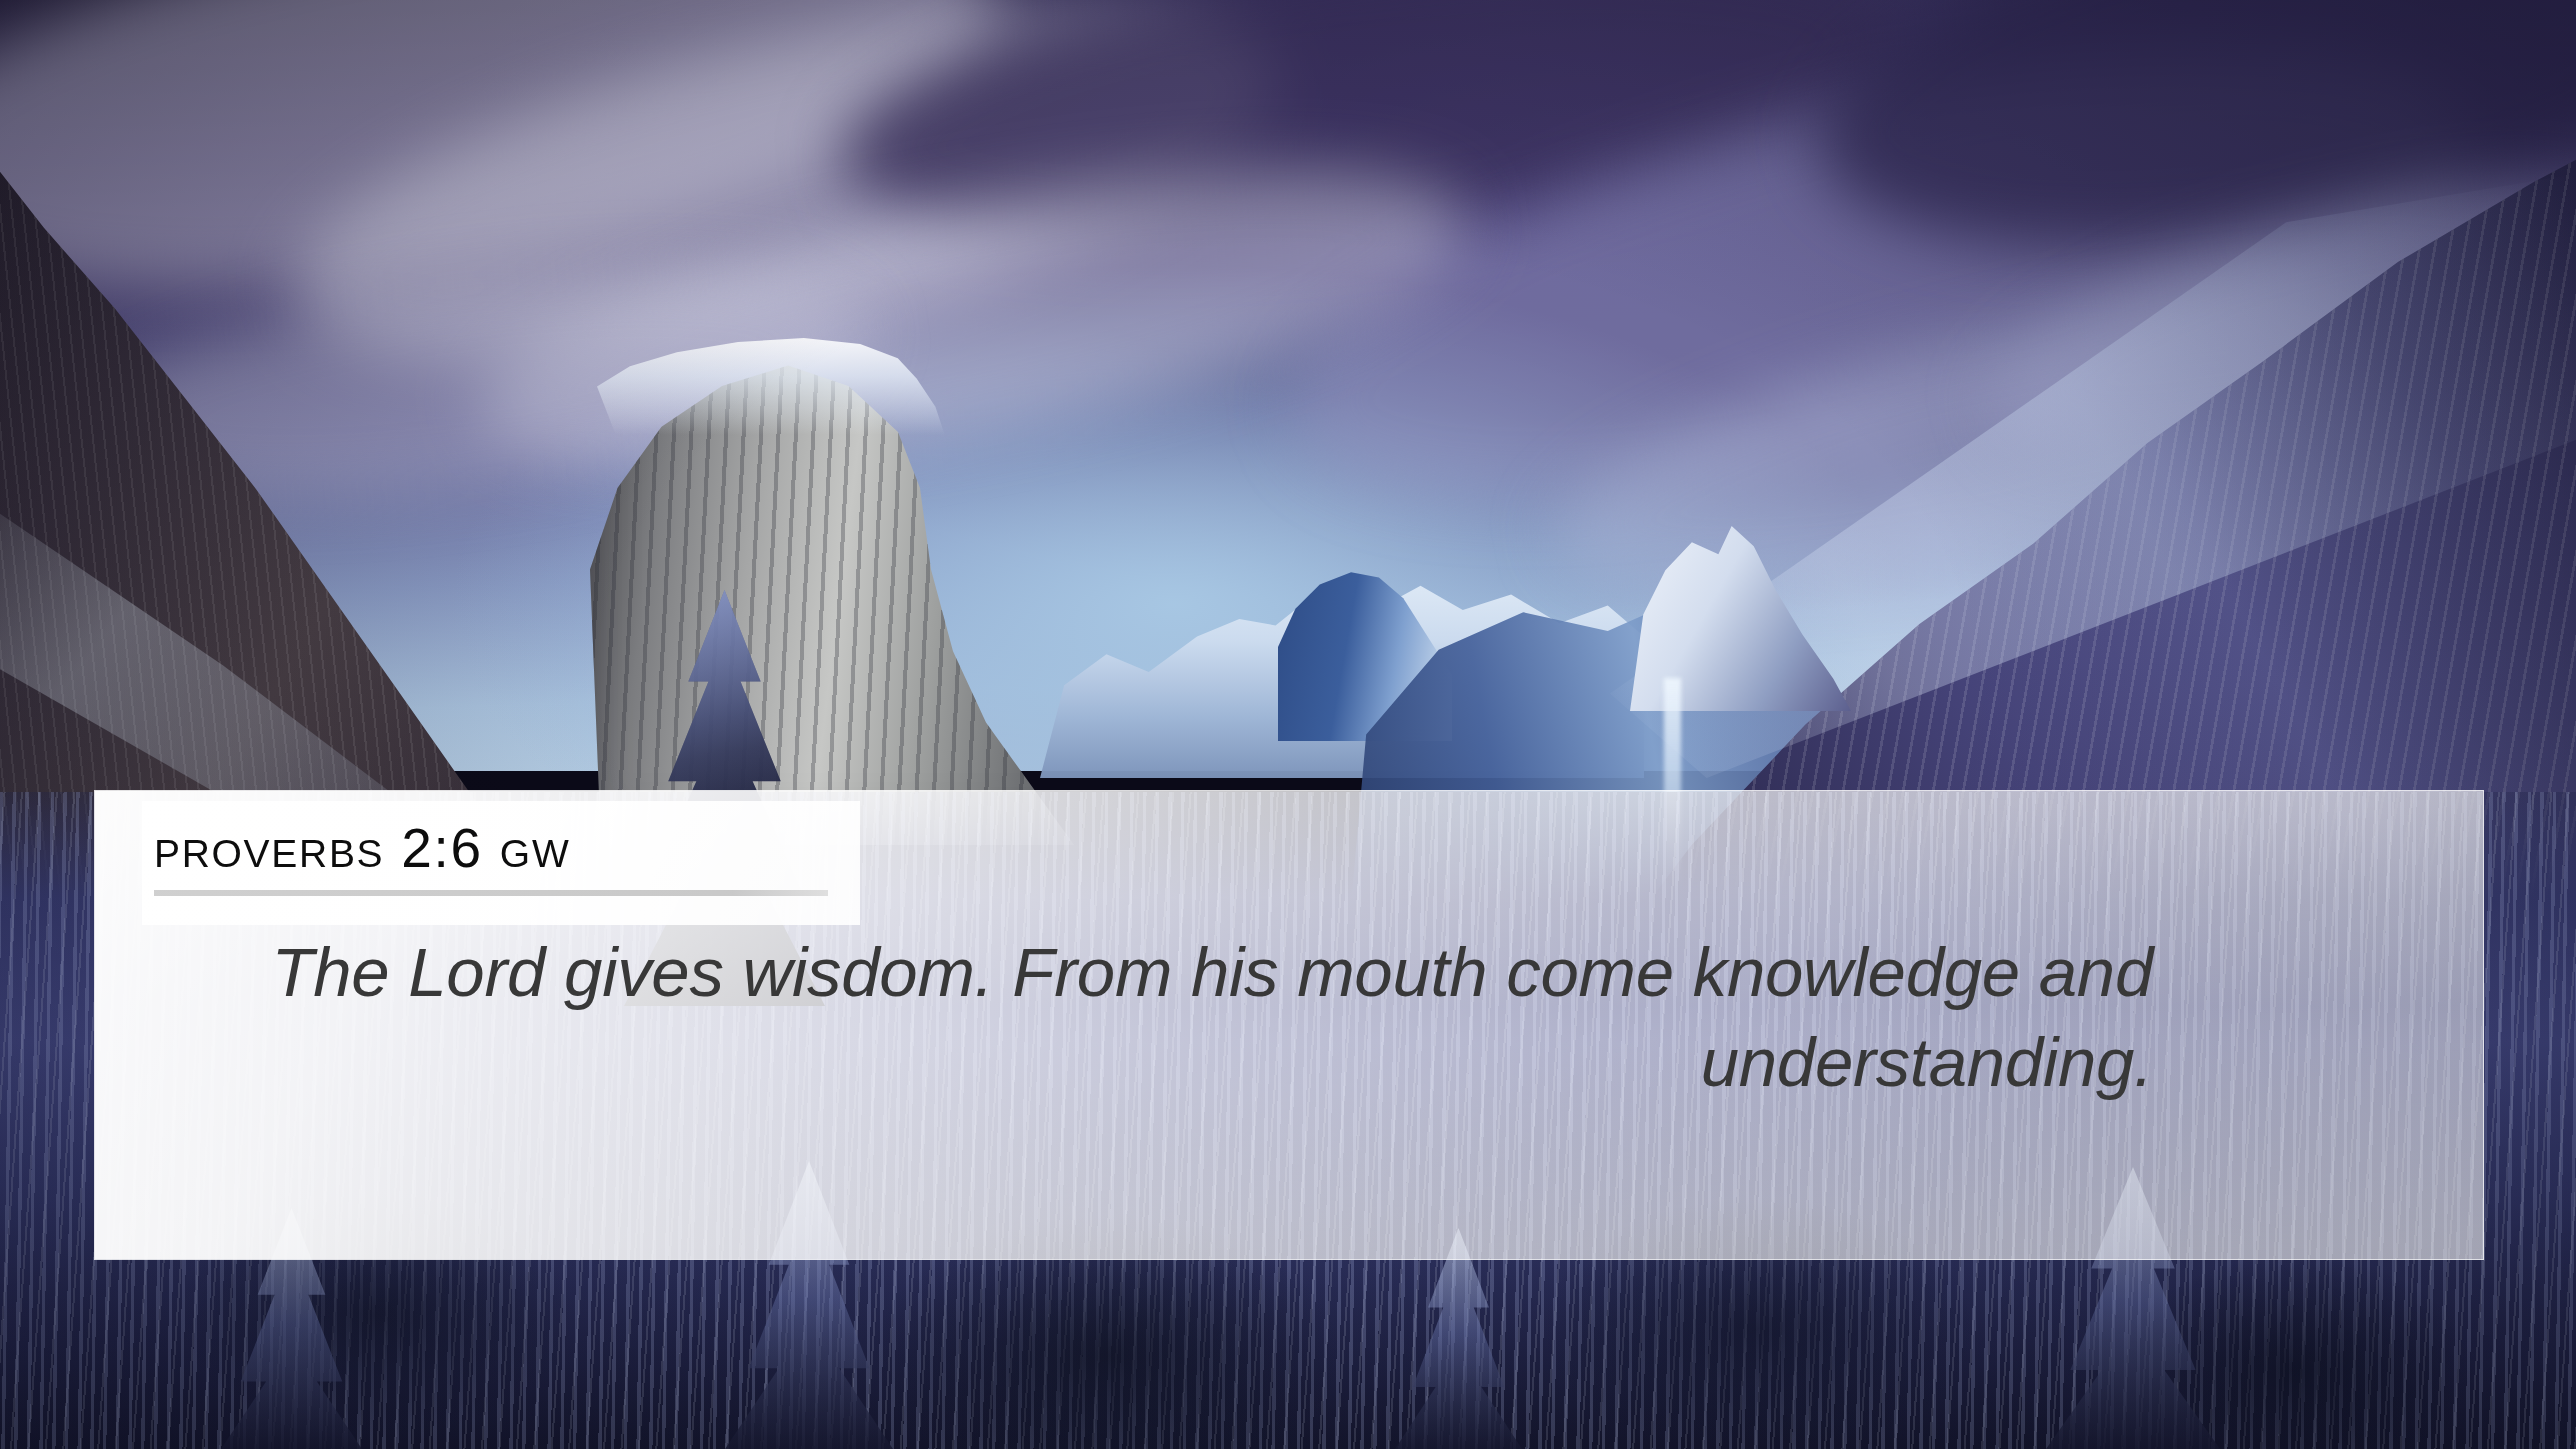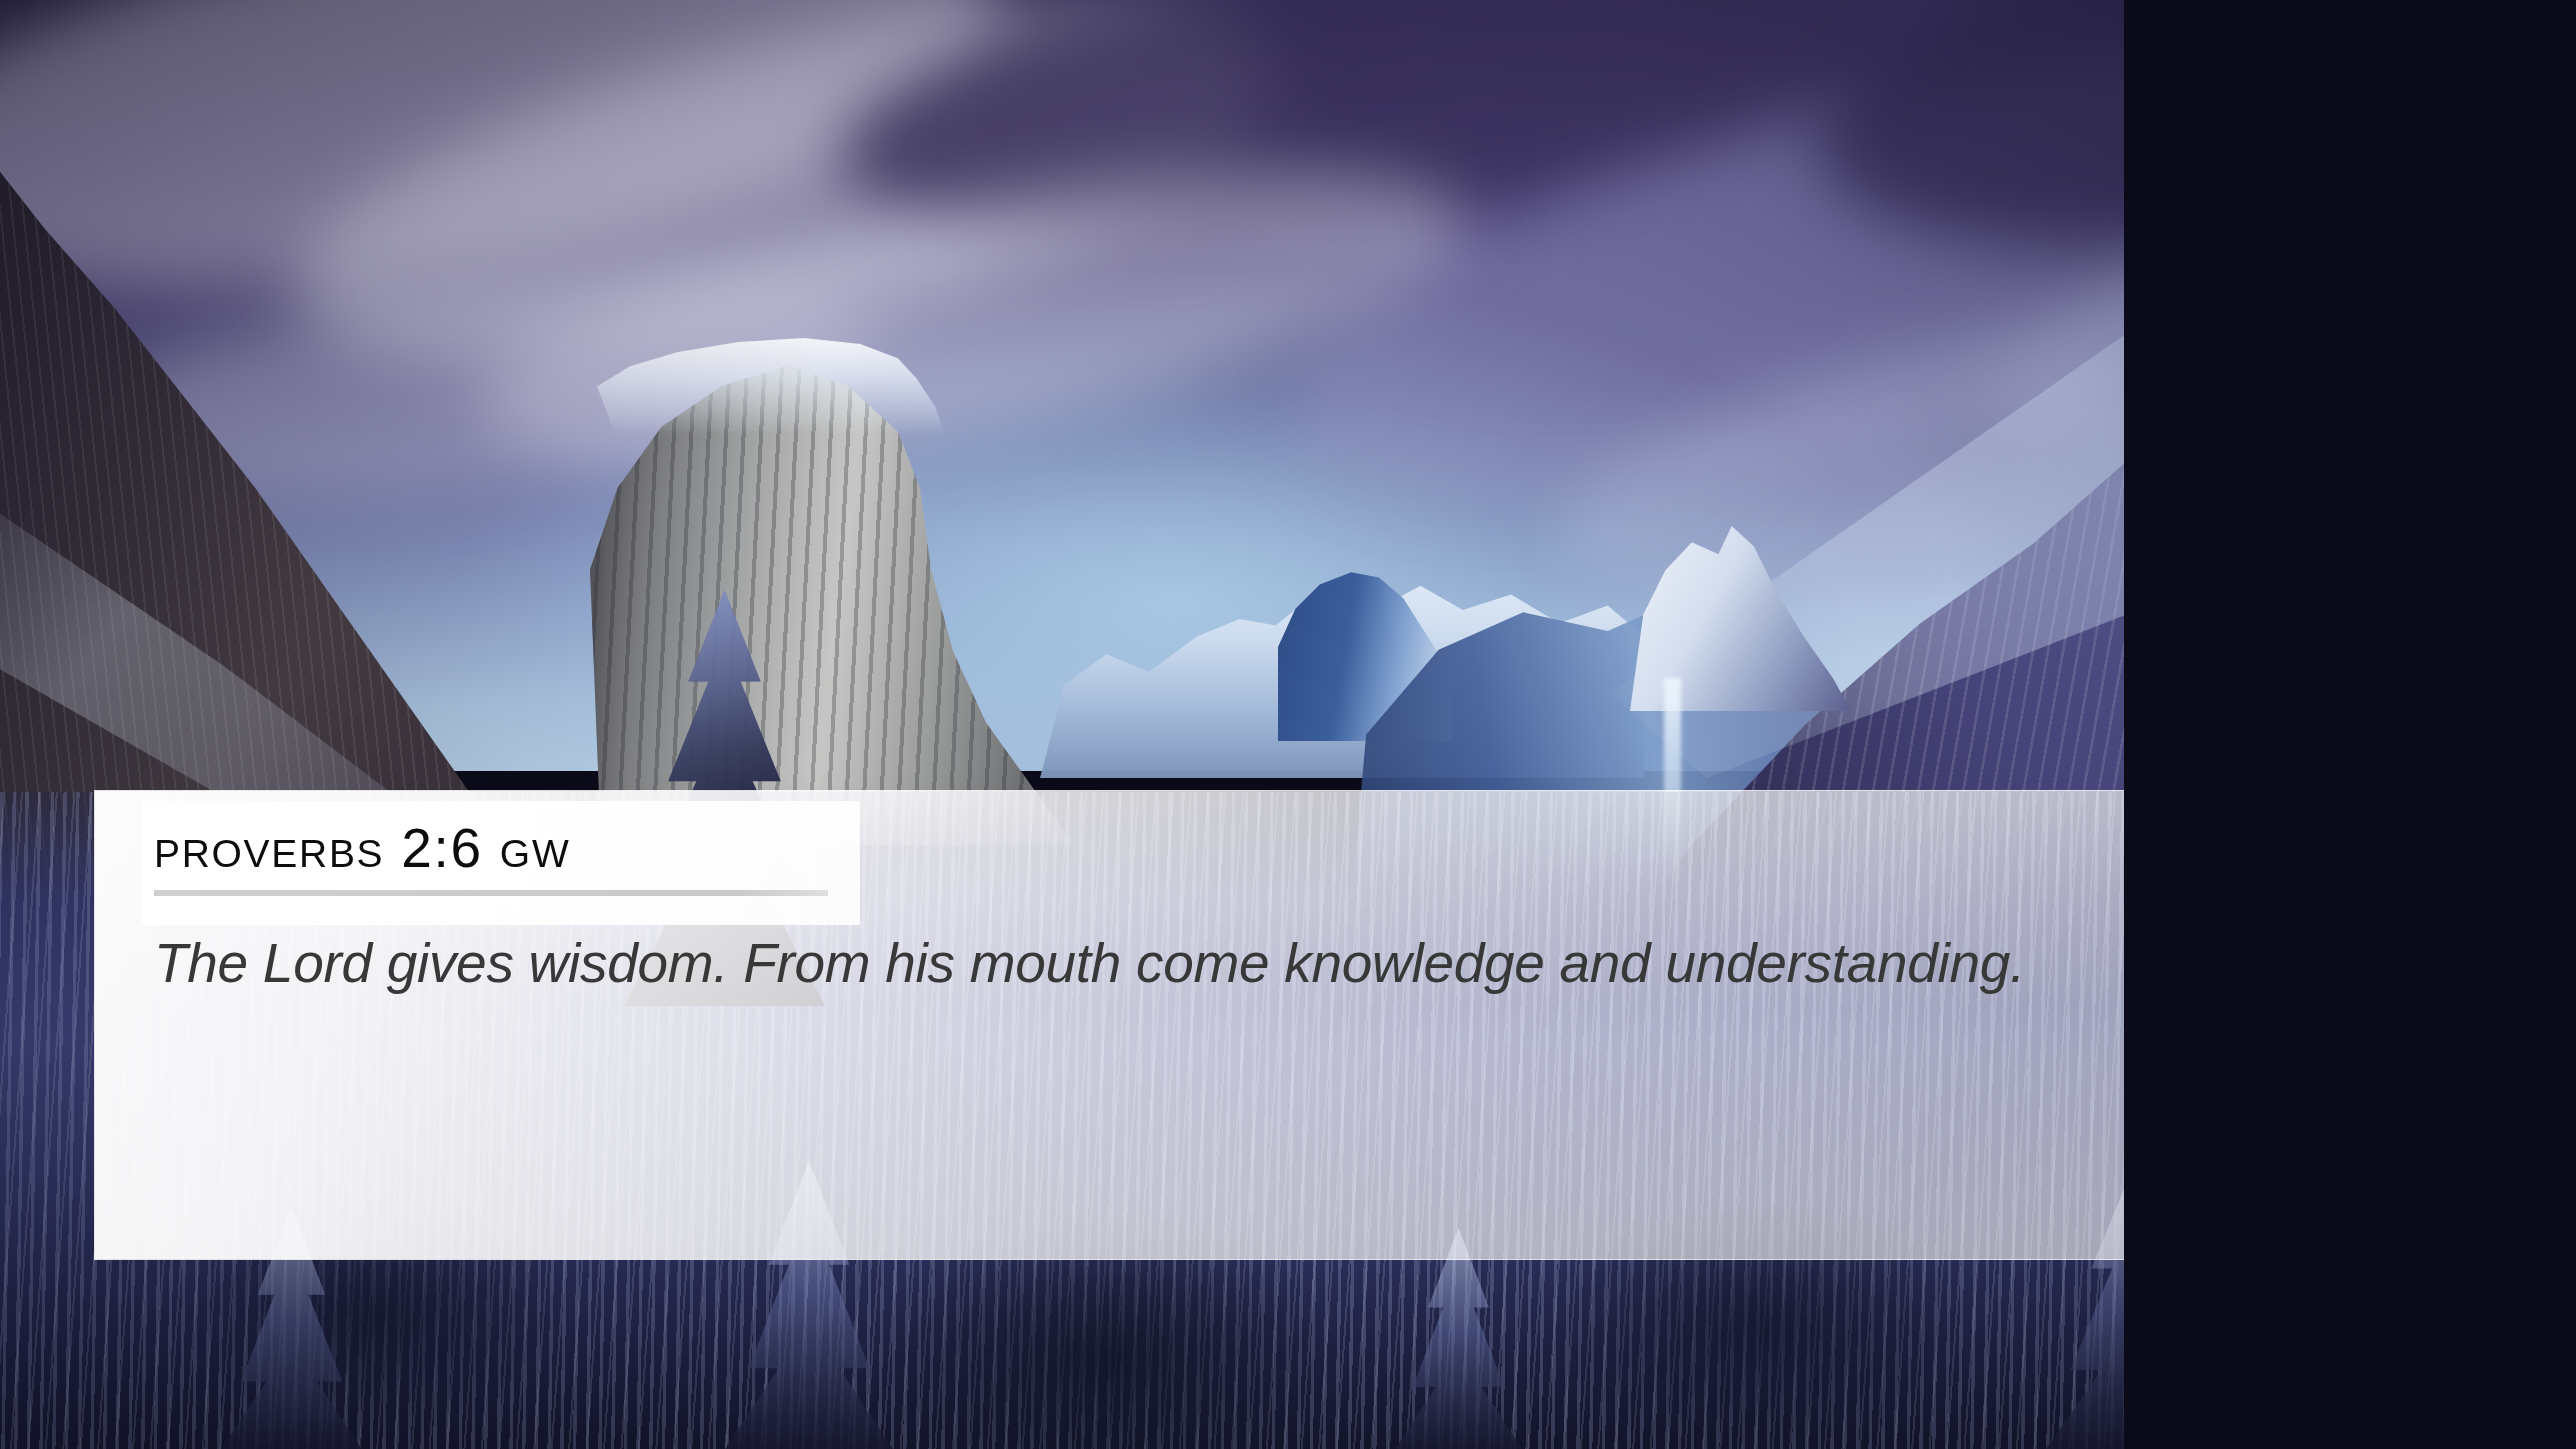--- a/index.html
+++ b/index.html
@@ -1,19 +1,19 @@
 <!DOCTYPE html>
 <html style="font-size:10.7px"><head>
 <meta charset="utf-8">
 <style>
   * { margin:0; padding:0; box-sizing:border-box; }
   html,body { width:2576px; height:1449px; overflow:hidden; background:#0b0a18; }
 
   .stage{
-    position:relative; width:2124px; height:1449px; overflow:hidden;
+    position:relative; width:2576px; height:1449px; overflow:hidden;
     font-family:"Liberation Sans", sans-serif;
   }
 
   
   .photo{ position:absolute; inset:0; overflow:hidden; }
 
   
   .sky{
     position:absolute; left:0; top:0; width:2576px; height:771px;
     background:
@@ -175,22 +175,22 @@
   }
   .ref-rule{
     position:relative; margin-top:14.8px; width:674px; height:6px;
     background:linear-gradient(90deg, rgba(205,205,205,.95) 0%, rgba(198,198,198,.95) 86%, rgba(198,198,198,.55) 100%);
   }
 
   
   .quote{
     position:relative; margin-top:32px; width:1999px;
     font-family:"Liberation Sans", sans-serif;
-    font-size:55px; font-weight:300; font-style:italic;
-    color:#383838; line-height:1.30; letter-spacing:-0.3px;
+    font-size:69px; font-weight:300; font-style:italic;
+    color:#383838; line-height:1.30; letter-spacing:-0.3px;text-align:right;
   }
 
   
   .credit{
     position:relative; margin-top:38px;
     font-family:"Liberation Sans", sans-serif;
     font-size:42px; font-weight:300; font-style:italic;
     color:#4a4a4a; letter-spacing:0.3px; white-space:nowrap;
   }
   .credit .reg{ font-size:31px; vertical-align:super; }

